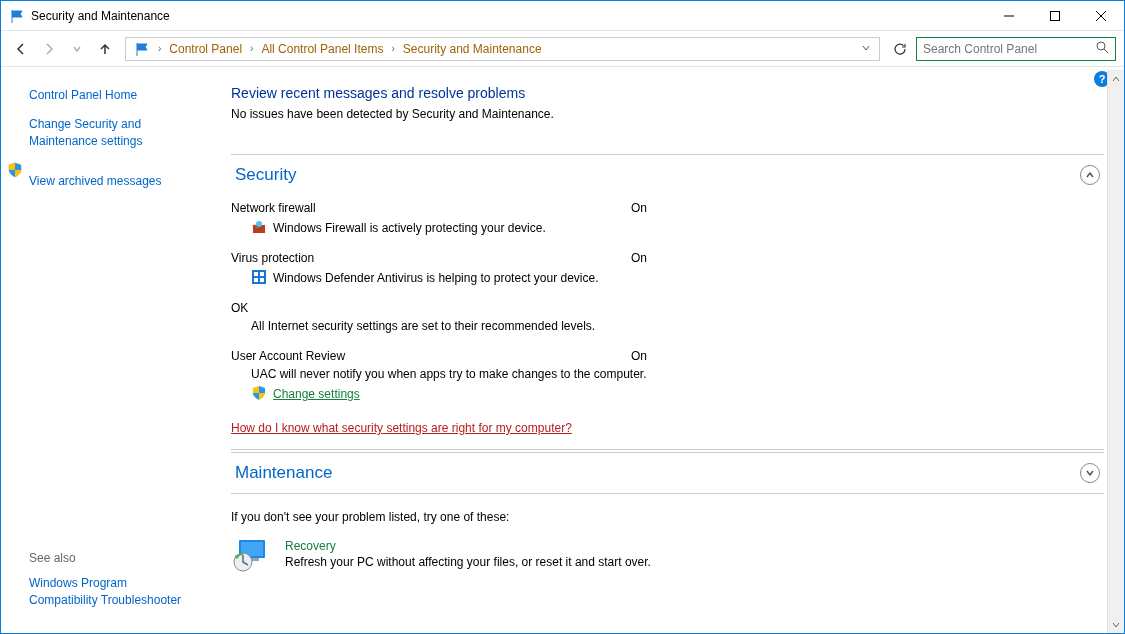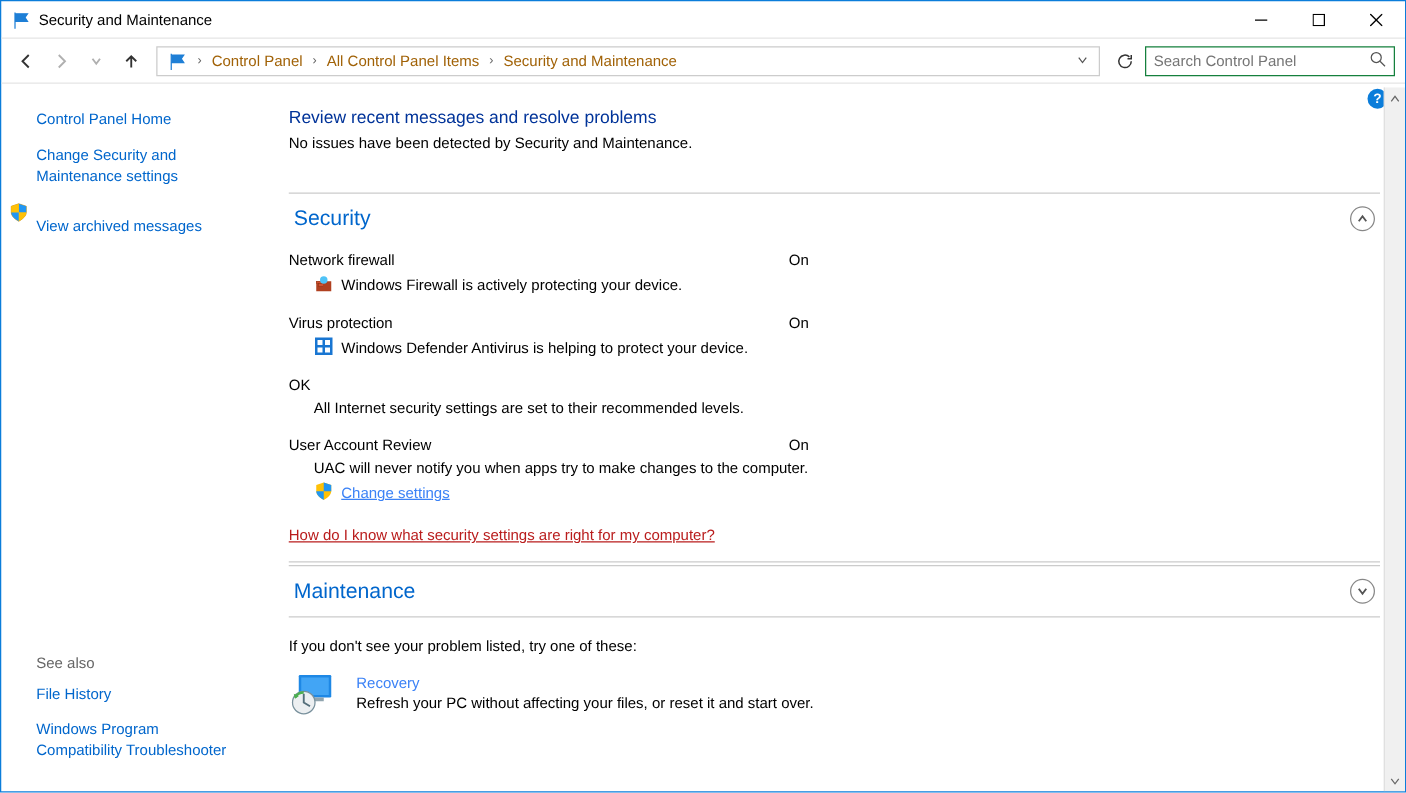--- a/index.html
+++ b/index.html
@@ -36,21 +36,21 @@
 .section { border-top: 1px solid #ccc; border-bottom: 1px solid #ccc; margin-bottom: 2px; }
 .section-header { display: flex; align-items: center; padding: 10px 4px; }
 .section-title { color: #0066cc; font-size: 17px; font-weight: normal; flex: 1; }
 .chevron-circle { width: 20px; height: 20px; border: 1px solid #888; border-radius: 50%; display: flex; align-items: center; justify-content: center; }
 .chevron-circle svg { stroke: #555; fill: none; stroke-width: 1.5; }
 .sec-item { padding: 6px 0 10px 0; }
 .sec-row { display: flex; }
 .sec-label { width: 400px; }
 .sec-status { }
 .sec-detail { padding: 4px 0 0 20px; display: flex; align-items: flex-end; gap: 6px; }
-.link { color: #3b82f6; text-decoration: underline; cursor: pointer; }
+.link { color: #15803d; text-decoration: underline; cursor: pointer; }
 .help-link { color: #b91c1c; text-decoration: underline; margin: 10px 0 14px 0; display: inline-block; }
 .footer-text { margin: 16px 0 10px 0; }
 .recovery-block { display: flex; gap: 14px; align-items: center; margin-top: 10px; }
 .recovery-icon { width: 40px; height: 40px; }
 .recovery-text .link { display: block; text-decoration: none; margin-bottom: 2px; }
 .scrollbar { position: absolute; right: 0; top: 3px; bottom: 0; width: 17px; background: #f0f0f0; border-left: 1px solid #e0e0e0; display: flex; flex-direction: column; align-items: center; }
 .scrollbar .arrow { height: 17px; width: 100%; display: flex; align-items: center; justify-content: center; }
 .scrollbar .track { flex: 1; }
 .icon-firewall { width: 16px; height: 16px; }
 </style>
@@ -141,21 +141,20 @@
       <svg class="shield-small" viewBox="0 0 16 16">
           <path d="M8 1 L14 3 L14 8 C14 12 8 15 8 15 C8 15 2 12 2 8 L2 3 Z" fill="#ffc107" stroke="#c08000" stroke-width="0.5"></path>
           <path d="M8 1 L14 3 L14 8 L8 8 Z" fill="#2196f3"></path>
           <path d="M8 8 L2 8 L2 3 L8 1 Z" fill="#ffc107"></path>
           <path d="M8 8 L14 8 C14 12 8 15 8 15 Z" fill="#ffc107"></path>
           <path d="M8 8 L8 15 C8 15 2 12 2 8 Z" fill="#2196f3"></path>
         </svg>
     </a>
     <a>View archived messages</a>
     <div class="seealso">See also</div>
-    <a>File History</a>
     <a>Windows Program Compatibility Troubleshooter</a>
   </div>
 
   <div class="content">
     <div class="heading">Review recent messages and resolve problems</div>
     <div class="subheading-row">No issues have been detected by Security and Maintenance.</div>
 
     <div class="section">
       <div class="section-header">
         <div class="section-title">Security</div>

